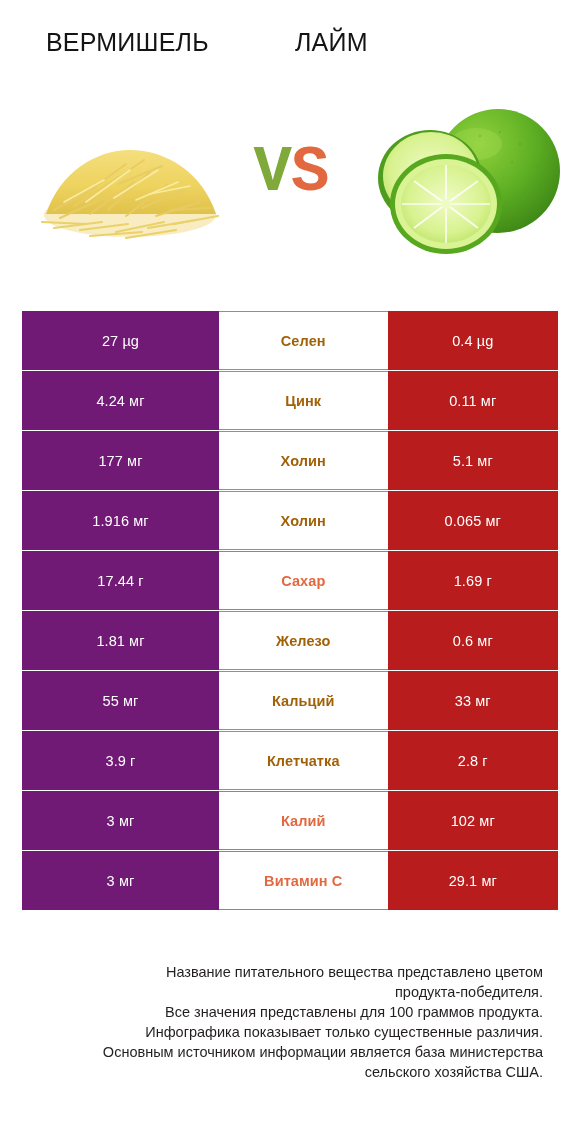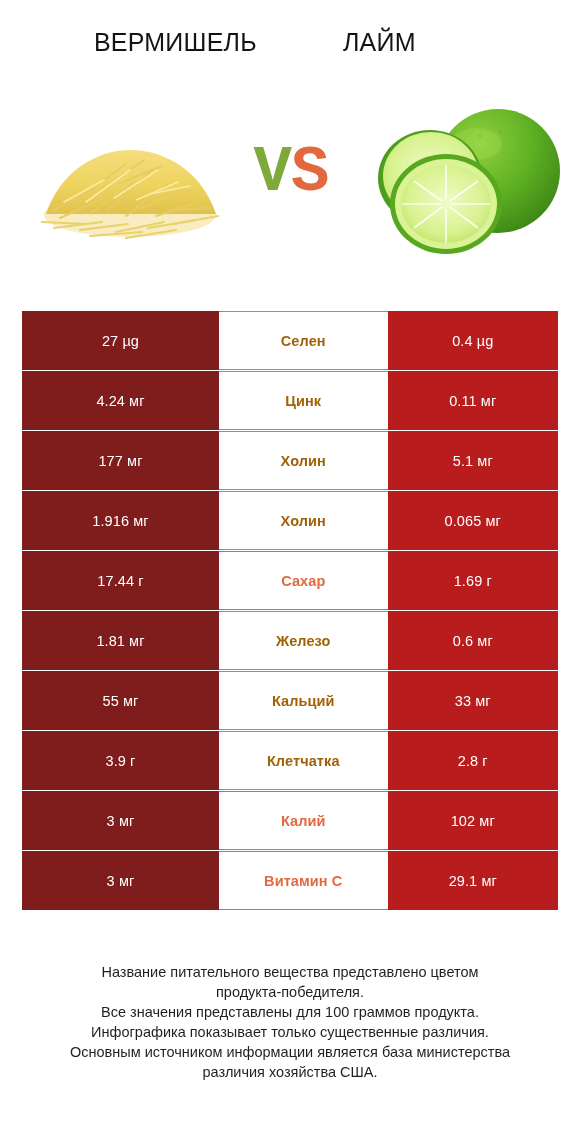--- a/index.html
+++ b/index.html
@@ -18,21 +18,20 @@
   }
 
   
   .titles {
     position: absolute;
     top: 20px;
     left: 0;
     width: 500px;
     height: 44px;
     display: flex;
-    margin-left: 48px;
   }
   .title-cell {
     flex: 1;
     display: flex;
     align-items: center;
   }
   .title-cell.left { justify-content: flex-start; padding-left: 46px; }
   .title-cell.right { justify-content: flex-start; padding-left: 44px; }
   .title-text {
     font-size: 25px;
@@ -100,21 +99,21 @@
   }
   .cell {
     display: flex;
     align-items: center;
     justify-content: center;
     font-size: 14.5px;
     letter-spacing: 0.1px;
   }
   .cell.left {
     width: 208px;
-    background: #7f1d1d;
+    background: #701a75;
     color: #ffffff;
   }
   .cell.mid {
     width: 178px;
     background: #ffffff;
     font-weight: 700;
     font-size: 14.5px;
   }
   .cell.mid.green { color: #a16207; border-top: 1px solid #7FA939; border-bottom: 1px solid #7FA939; }
   .cell.mid.orange { color: #E2693F; border-top: 1px solid #E2693F; border-bottom: 1px solid #E2693F; }
@@ -123,25 +122,25 @@
     background: #b91c1c;
     color: #ffffff;
   }
 
   
   .footer {
     position: absolute;
     left: 0;
     top: 962px;
     width: 580px;
-    text-align: center;
+    text-align: right;
     font-size: 14.5px;
     line-height: 20px;
     color: #231f20;
-    padding: 0 28px;
+    padding: 0 37px;
   }
   .footer div { white-space: nowrap; }
 </style>
 </head>
 <body>
 
 <div class="page">
 
   <div class="titles">
     <div class="title-cell left">
@@ -318,16 +317,16 @@
     </div>
 
   </div>
 
   <div class="footer">
     <div>Название питательного вещества представлено цветом</div>
     <div>продукта-победителя.</div>
     <div>Все значения представлены для 100 граммов продукта.</div>
     <div>Инфографика показывает только существенные различия.</div>
     <div>Основным источником информации является база министерства</div>
-    <div>различия хозяйства США.</div>
+    <div>сельского хозяйства США.</div>
   </div>
 
 </div>
 
 </body></html>

